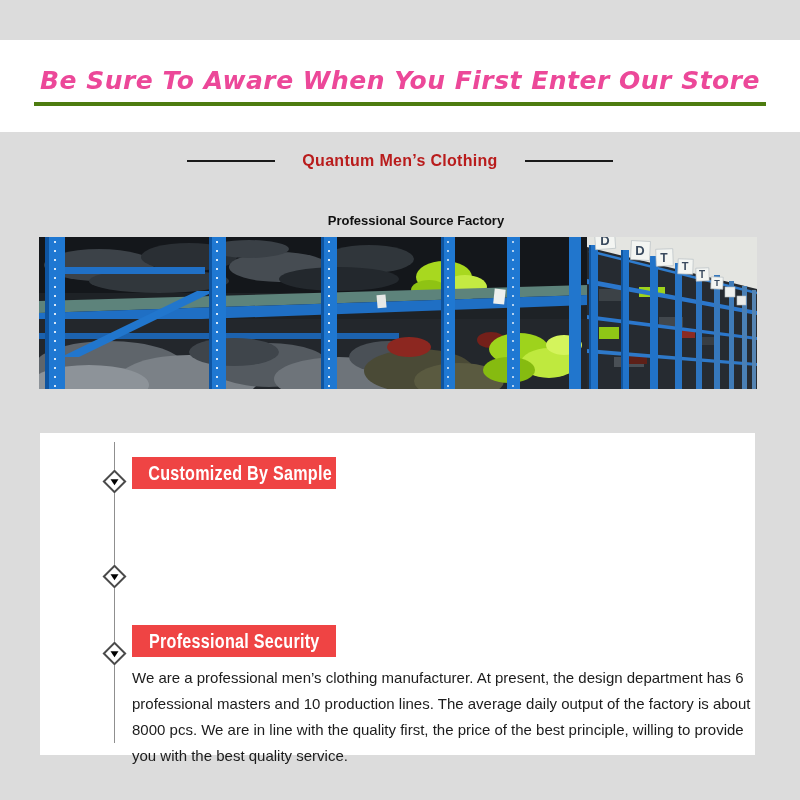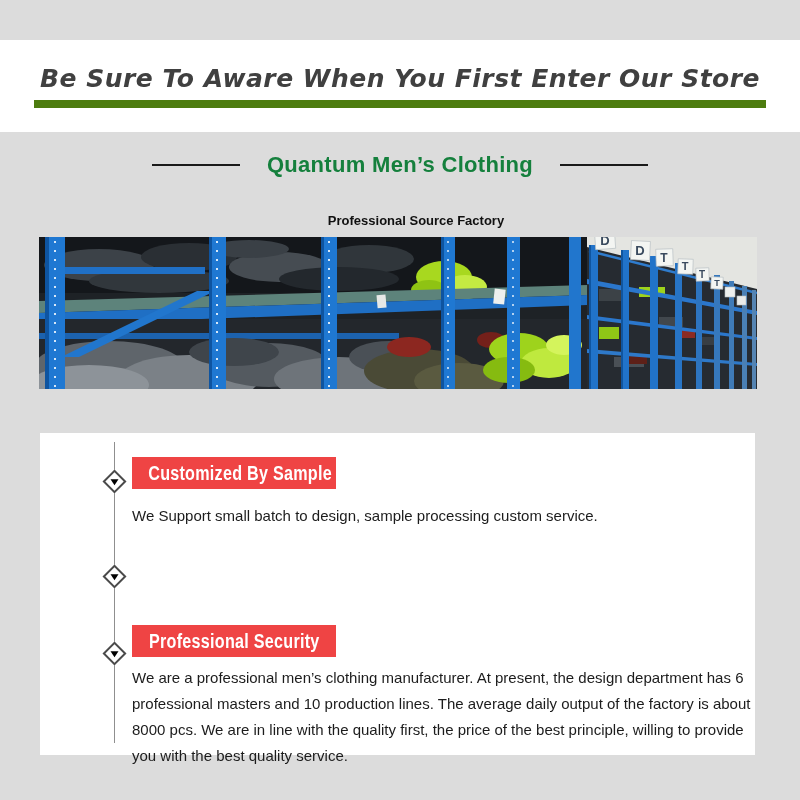--- a/index.html
+++ b/index.html
@@ -10,32 +10,32 @@
   }
 
   
   .top-banner {
     position:absolute; left:0; top:40px; width:800px; height:92px;
     background:#ffffff; display:flex; align-items:center; justify-content:center;
   }
   .notice-text {
     font-family:"DejaVu Sans", sans-serif;
     font-style:italic; font-weight:600; font-size:25px; letter-spacing:0.5px;
-    color:#404040; border-bottom:8px solid #4d7c0f; padding:0 6px 7px;
+    color:#ec4899; border-bottom:4px solid #4d7c0f; padding:0 6px 7px;
     white-space:nowrap;
   }
 
   
   .brand-row {
     position:absolute; top:152px; left:0; width:800px;
     display:flex; align-items:center; justify-content:center; gap:27px;
   }
   .rule { width:88px; height:2px; background:#1a1a1a; }
   .brand-title {
-    margin:0; font-size:22px; font-weight:bold; color:#15803d; letter-spacing:0.3px;
+    margin:0; font-size:16px; font-weight:bold; color:#b91c1c; letter-spacing:0.3px;
   }
   .brand-subtitle {
     position:absolute; top:197px; left:0; width:800px; margin:16px;
     text-align:center; font-size:13px; font-weight:bold; color:#101010;
   }
 
   
   .photo {
     position:absolute; left:39px; top:237px; width:718px; height:152px; overflow:hidden;
   }
@@ -218,21 +218,20 @@
         <i class="tri"></i>
       </span>
     <span class="diamond d3">
         <i class="tri"></i>
       </span>
 
     <div class="feature f1">
       <div class="feature-banner">
         <span>Customized By Sample</span>
       </div>
-      <p class="feature-body">We Support small batch to design, sample processing custom service.</p>
     </div>
 
     <div class="feature f2">
     </div>
 
     <div class="feature f3">
       <div class="feature-banner">
         <span>Professional Security</span>
       </div>
       <p class="feature-body">We are a professional men’s clothing manufacturer. At present, the design department has 6 professional masters and 10 production lines. The average daily output of the factory is about 8000 pcs. We are in line with the quality first, the price of the best principle, willing to provide you with the best quality service.</p>

